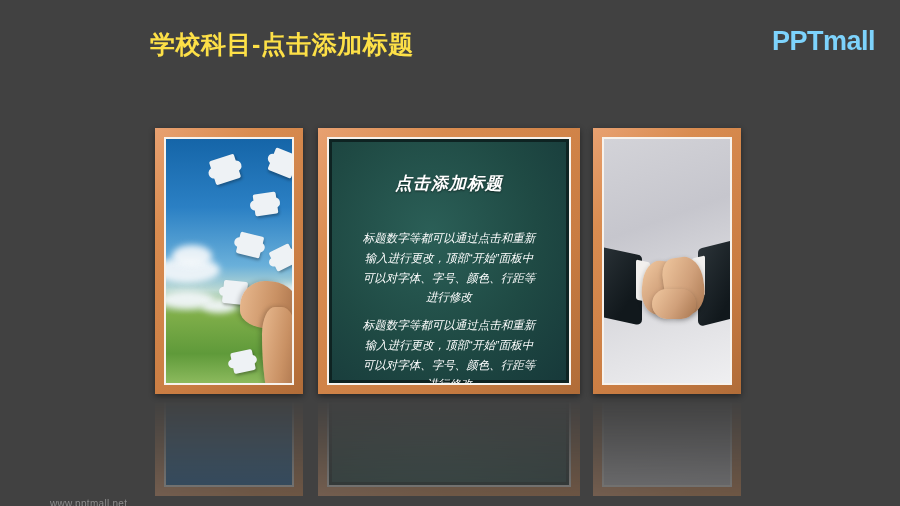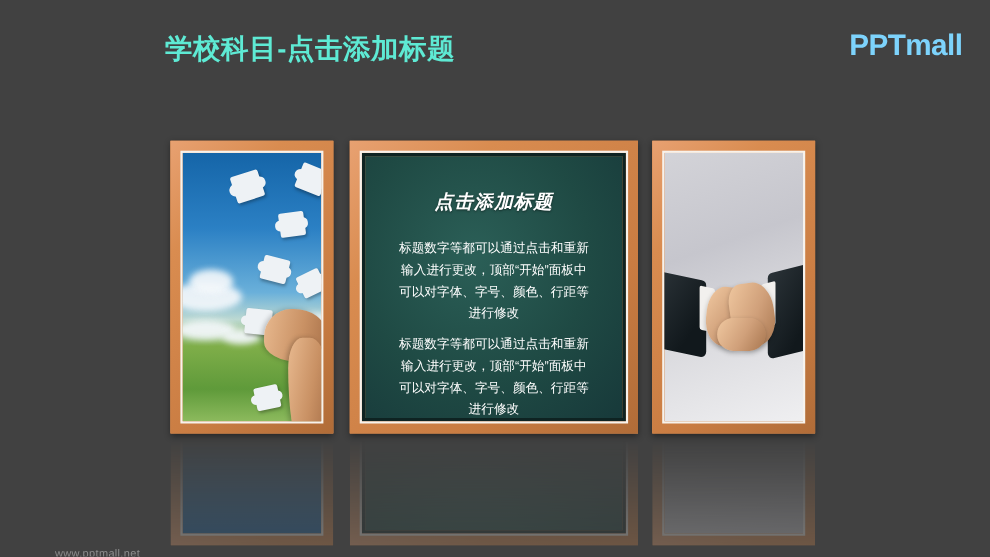--- a/index.html
+++ b/index.html
@@ -7,21 +7,21 @@
   body {
     background:#414141;
     font-family:"Liberation Sans", sans-serif;
     position:relative;
     overflow:hidden;
   }
 
   
   #slide-title {
     position:absolute; left:150px; top:28px;
-    font-size:25px; font-weight:bold; color:#5eead4;
+    font-size:25px; font-weight:bold; color:#fde047;
     letter-spacing:0.5px; white-space:nowrap;
   }
   #brand-logo {
     position:absolute; right:25px; top:26px;
     font-size:27px; font-weight:bold; color:#7dd3fc;
     letter-spacing:-0.5px; white-space:nowrap;
   }
   #footer-url {
     position:absolute; left:50px; top:498px;
     font-size:10px; color:#8d8d8d; letter-spacing:0.3px;
@@ -66,21 +66,21 @@
     border-radius:46% 54% 40% 60% / 55% 45% 60% 40%; box-shadow:-2px 0 5px rgba(0,0,0,.22); }
 
   
   .chalkboard { position:absolute; inset:0;
     background:radial-gradient(ellipse at 42% 38%, #2b5f57 0%, #1f4a44 55%, #17393a 100%);
     border:3px solid #0e2322;
   }
   .board-text { position:absolute; left:0; right:0; text-align:center; color:#ffffff; }
   #board-heading { top:30px; font-size:17px; font-weight:bold; font-style:italic; letter-spacing:1px;
     text-shadow:0 1px 2px rgba(0,0,0,.5); }
-  .board-para { font-size:11.5px; line-height:1.72; padding:0 28px; }
+  .board-para { font-size:11.5px; font-style:italic; line-height:1.72; padding:0 28px;margin-top:12px; }
   #board-para-1 { top:75px; }
   #board-para-2 { top:162px; }
 
   
   .photo-shake { position:absolute; inset:0;
     background:linear-gradient(160deg,#d3d3d8 0%,#c6c6cd 35%,#dadade 62%,#efeff1 100%);
   }
   .sleeve { position:absolute; background:linear-gradient(120deg,#2b3338,#11181c 70%); }
   .cuff { position:absolute; background:#f2f0ee; border-radius:2px; }
   .hand-b { position:absolute; background:linear-gradient(120deg,#f0c8a0,#d0a07a 55%,#a8764f);

